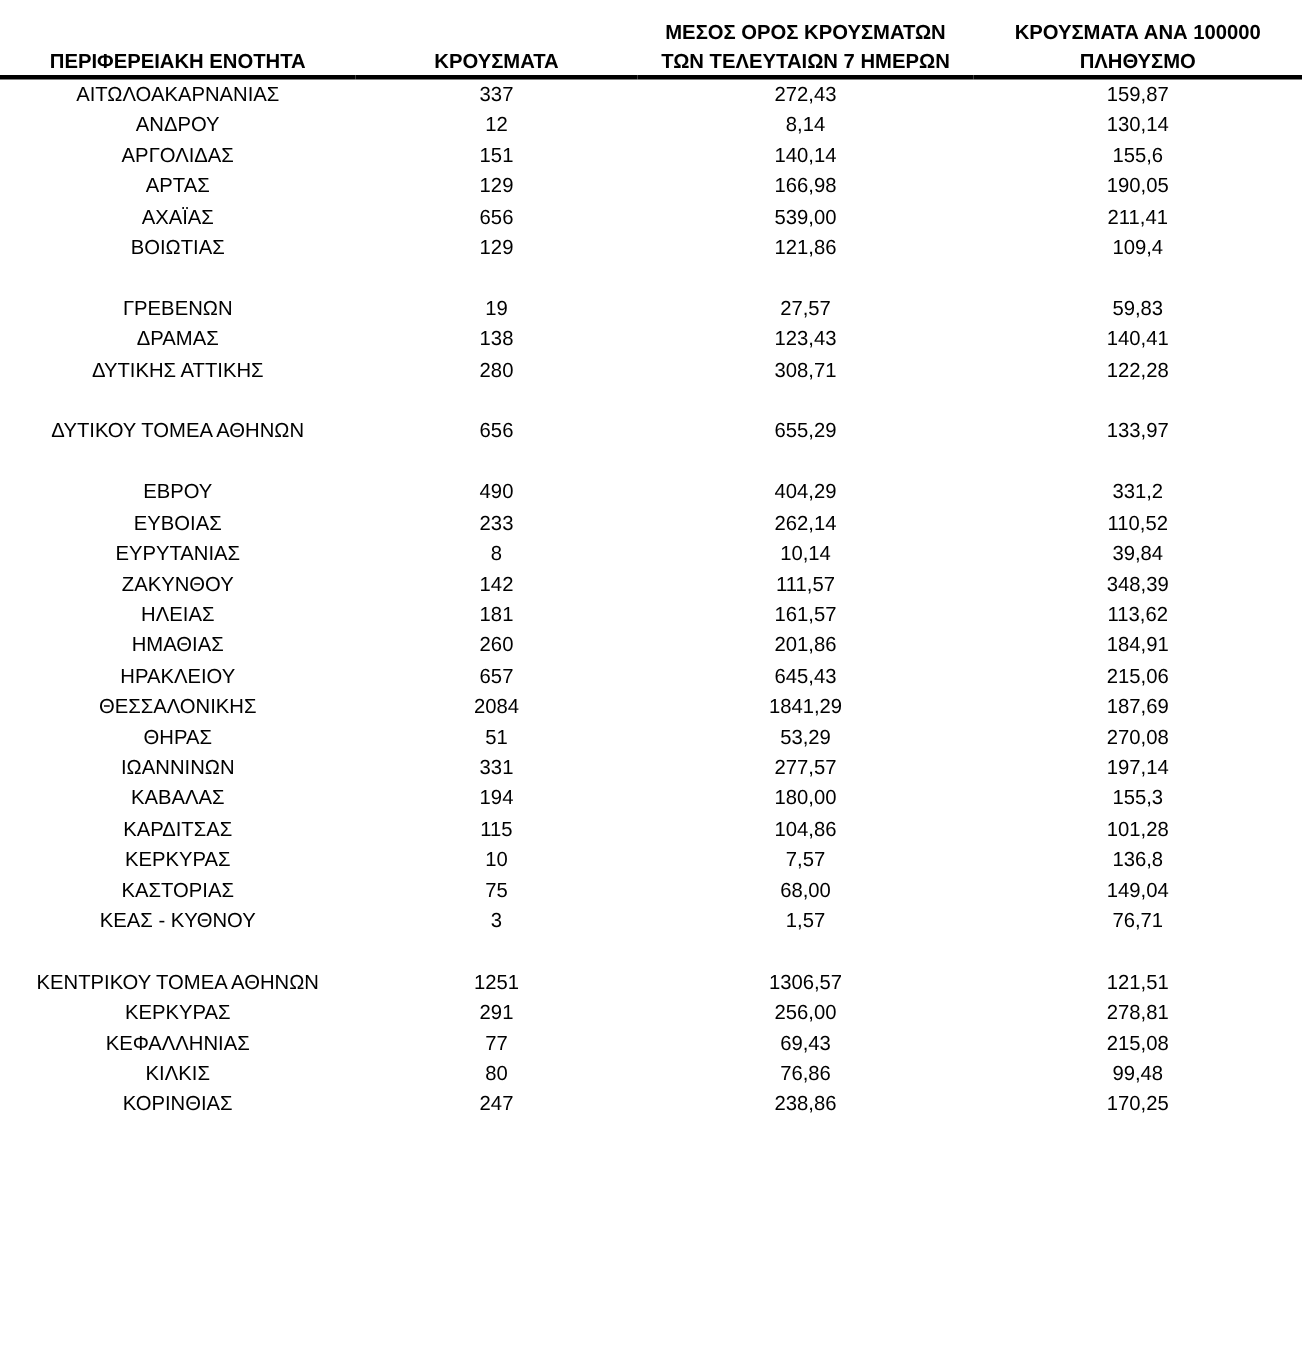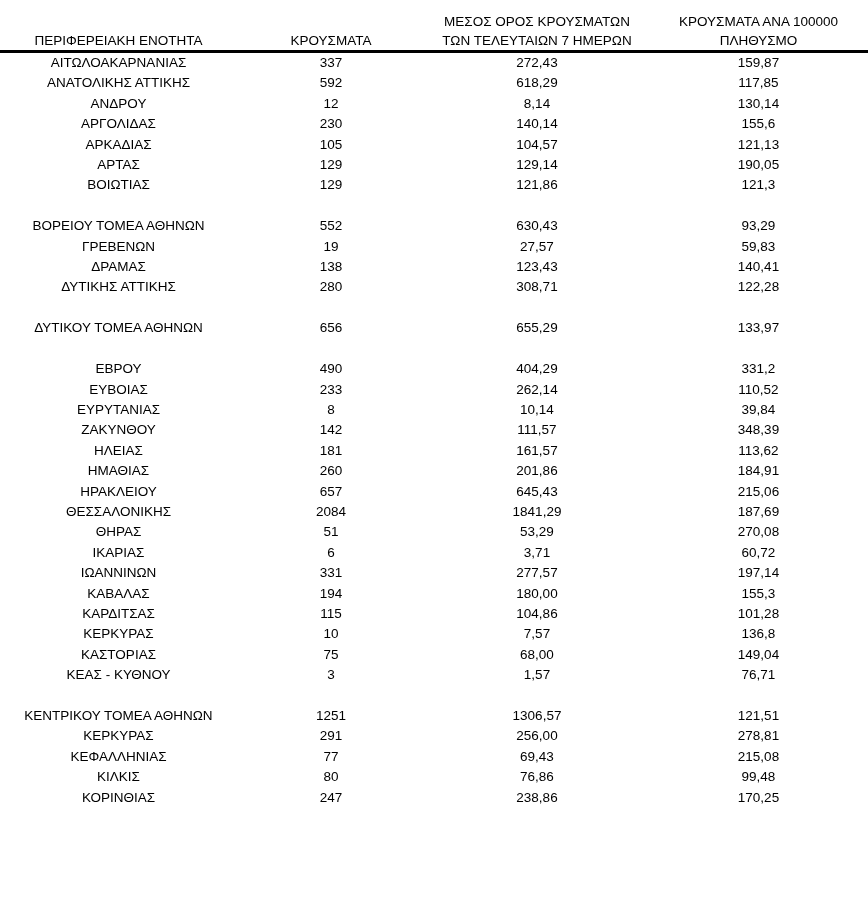--- a/index.html
+++ b/index.html
@@ -32,20 +32,21 @@
     overflow: visible;
   }
   thead th {
     vertical-align: bottom;
     border-bottom: 3px solid #000000;
     height: 50px;
     padding-bottom: 3px;
   }
   .hline {
     line-height: 19px;
+    font-weight: bold;
   }
   tbody tr {
     height: 20.4px;
   }
   tbody td {
     vertical-align: middle;
     line-height: 20.4px;
   }
 </style>
 </head>
@@ -78,63 +79,51 @@
       </tr>
     </thead>
     <tbody>
         <tr>
           <td>ΑΙΤΩΛΟΑΚΑΡΝΑΝΙΑΣ</td>
           <td>337</td>
           <td>272,43</td>
           <td>159,87</td>
         </tr>
         <tr>
-          <td>ΑΝΑΤΟΛΙΚΗΣ ΑΤΤΙΚΗΣ</td>
-          <td>592</td>
-          <td>618,29</td>
-          <td>117,85</td>
-        </tr>
-        <tr>
           <td>ΑΝΔΡΟΥ</td>
           <td>12</td>
           <td>8,14</td>
           <td>130,14</td>
         </tr>
         <tr>
           <td>ΑΡΓΟΛΙΔΑΣ</td>
-          <td>230</td>
+          <td>151</td>
           <td>140,14</td>
           <td>155,6</td>
         </tr>
         <tr>
-          <td>ΑΡΚΑΔΙΑΣ</td>
-          <td>105</td>
-          <td>104,57</td>
-          <td>121,13</td>
-        </tr>
-        <tr>
           <td>ΑΡΤΑΣ</td>
           <td>129</td>
-          <td>129,14</td>
+          <td>166,98</td>
           <td>190,05</td>
+        </tr>
+        <tr>
+          <td>ΑΧΑΪΑΣ</td>
+          <td>656</td>
+          <td>539,00</td>
+          <td>211,41</td>
         </tr>
         <tr>
           <td>ΒΟΙΩΤΙΑΣ</td>
           <td>129</td>
           <td>121,86</td>
-          <td>121,3</td>
-        </tr>
-        <tr>
-          <td colspan="4">&nbsp;</td>
-        </tr>
-        <tr>
-          <td>ΒΟΡΕΙΟΥ ΤΟΜΕΑ ΑΘΗΝΩΝ</td>
-          <td>552</td>
-          <td>630,43</td>
-          <td>93,29</td>
+          <td>109,4</td>
+        </tr>
+        <tr>
+          <td colspan="4">&nbsp;</td>
         </tr>
         <tr>
           <td>ΓΡΕΒΕΝΩΝ</td>
           <td>19</td>
           <td>27,57</td>
           <td>59,83</td>
         </tr>
         <tr>
           <td>ΔΡΑΜΑΣ</td>
           <td>138</td>
@@ -205,26 +194,20 @@
           <td>ΘΕΣΣΑΛΟΝΙΚΗΣ</td>
           <td>2084</td>
           <td>1841,29</td>
           <td>187,69</td>
         </tr>
         <tr>
           <td>ΘΗΡΑΣ</td>
           <td>51</td>
           <td>53,29</td>
           <td>270,08</td>
-        </tr>
-        <tr>
-          <td>ΙΚΑΡΙΑΣ</td>
-          <td>6</td>
-          <td>3,71</td>
-          <td>60,72</td>
         </tr>
         <tr>
           <td>ΙΩΑΝΝΙΝΩΝ</td>
           <td>331</td>
           <td>277,57</td>
           <td>197,14</td>
         </tr>
         <tr>
           <td>ΚΑΒΑΛΑΣ</td>
           <td>194</td>

